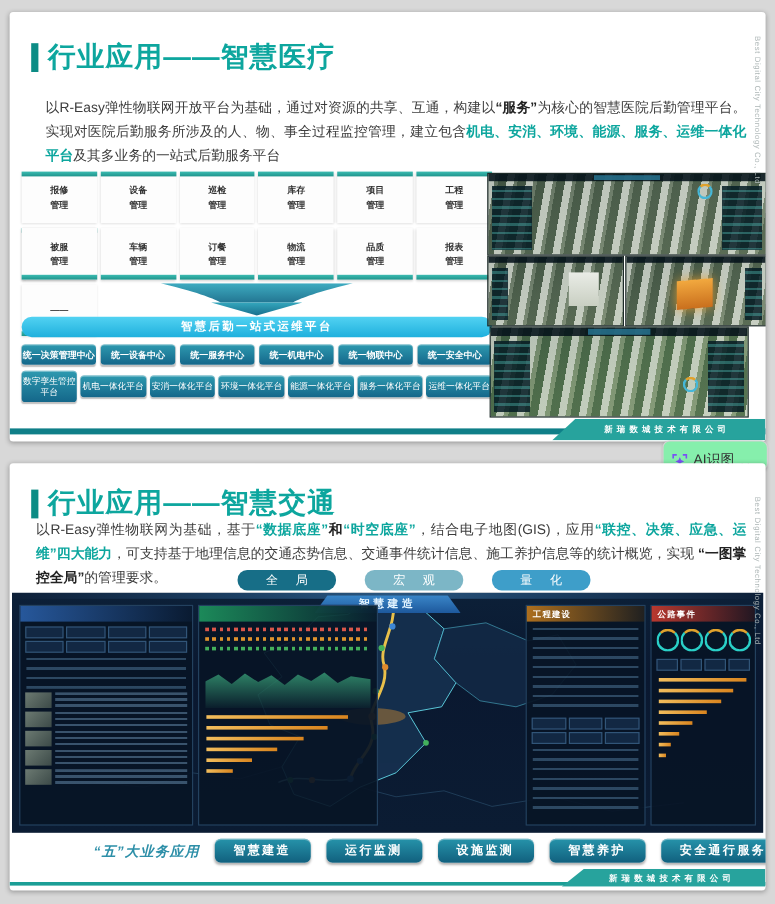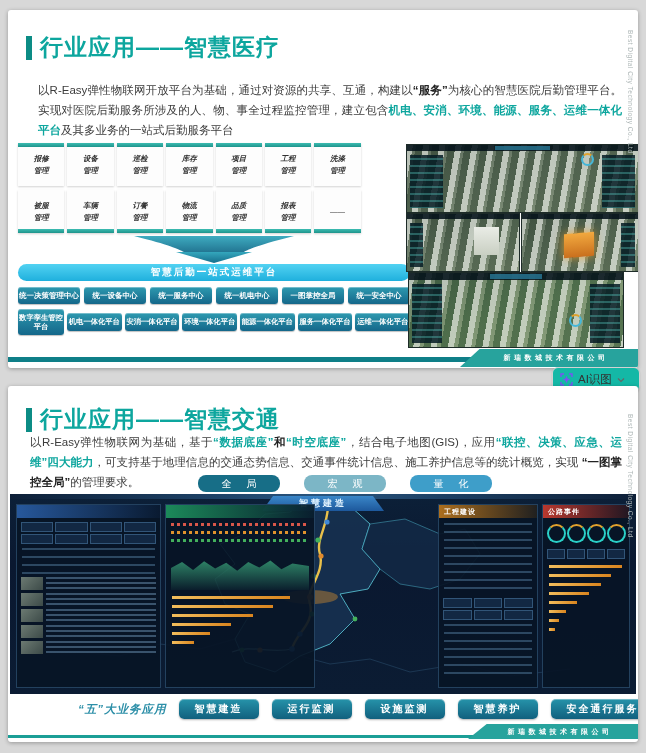--- a/index.html
+++ b/index.html
@@ -17,21 +17,21 @@
   .para{position:absolute;left:30px;font-size:11.5px;line-height:1.75;color:#3c3c3c;text-align:justify;}
   .seg-hl{color:#0da69e;font-weight:bold;}
   .seg-b{color:#222;font-weight:bold;}
 
   
   .watermark{position:absolute;right:4px;top:20px;writing-mode:vertical-rl;
              font-size:6.5px;color:#adb6b6;letter-spacing:.5px;}
 
   
   .mod-grid{position:absolute;left:10px;top:133px;width:392px;display:grid;
-            grid-template-columns:repeat(8,1fr);gap:4px 3px;font-style:italic;}
+            grid-template-columns:repeat(6,1fr);gap:4px 3px;}
   .mod-cell{height:43px;background:#fdfdfd;box-shadow:0 1px 2px rgba(0,0,0,.18);
             display:flex;align-items:center;justify-content:center;position:relative;}
   .mod-cell span{display:block;width:2.4em;font-size:7.5px;color:#333;font-weight:bold;
             text-align:center;word-break:break-all;line-height:1.6;}
   .row-top::before{content:"";position:absolute;top:0;left:0;right:0;height:4px;
             background:linear-gradient(180deg,#3cbcb2,#1f948c);}
   .row-bot::after{content:"";position:absolute;bottom:0;left:0;right:0;height:4px;
             background:linear-gradient(180deg,#3cbcb2,#1f948c);}
 
   .funnel{position:absolute;left:10px;top:226px;width:392px;height:28px;}
@@ -40,21 +40,21 @@
           justify-content:center;font-size:9.5px;font-weight:bold;color:#fff;letter-spacing:2px;}
   .centers{position:absolute;left:10px;top:277px;width:392px;display:flex;gap:4px;}
   .center-btn{flex:1;height:17px;border-radius:3px;background:linear-gradient(180deg,#2e9ab0,#14678a);
           box-shadow:inset 0 1px 0 rgba(255,255,255,.35),0 1px 1px rgba(0,0,0,.25);
           display:flex;align-items:center;justify-content:center;
           font-size:7.5px;color:#fff;font-weight:bold;white-space:nowrap;}
   .platforms{position:absolute;left:10px;top:299px;width:392px;display:flex;gap:3px;align-items:center;}
   .plat-btn{flex:1;height:18px;border-radius:3px;background:linear-gradient(180deg,#2e9ab0,#14678a);
           box-shadow:inset 0 1px 0 rgba(255,255,255,.35),0 1px 1px rgba(0,0,0,.25);
           display:flex;align-items:center;justify-content:center;text-align:center;
-          font-size:7.3px;color:#fff;font-weight:bold;line-height:1.25;}
+          font-size:7.3px;color:#fff;font-weight:normal;line-height:1.25;}
   .plat-btn:first-child{height:26px;flex:0 0 46px;}
 
   
   .shot{position:absolute;overflow:hidden;border:1px solid #1d2b28;
         background:
           repeating-linear-gradient(100deg,rgba(226,231,221,.75) 0 6px,rgba(143,158,132,.45) 6px 9px,rgba(66,86,62,.5) 9px 16px),
           linear-gradient(160deg,#3a4a41,#5c6d5e 50%,#77866f);}
   .sh-top{position:absolute;top:0;left:0;right:0;height:9%;background:rgba(4,18,26,.88);}
   .sh-chip{position:absolute;top:1%;left:38%;width:24%;height:7%;background:rgba(40,120,150,.8);}
   .sh-l,.sh-r{position:absolute;top:9%;bottom:0;width:17%;background:rgba(5,28,36,.85);
@@ -71,23 +71,23 @@
 
   
   .s-footer{position:absolute;left:0;right:0;height:18px;}
   .f-line{position:absolute;left:0;right:0;background:#0f7f88;}
   .f-para{position:absolute;right:0;top:0;height:100%;width:178px;background:#27a39d;
           clip-path:polygon(11% 0,100% 0,100% 100%,0 100%);display:flex;align-items:center;
           justify-content:center;padding-left:14px;box-sizing:border-box;}
   .f-para span{font-size:7px;color:#fff;font-weight:bold;letter-spacing:3.5px;white-space:nowrap;}
 
   
-  #ai-btn{position:absolute;left:552px;top:367px;width:88px;height:25px;background:#14b8a6;
+  #ai-btn{position:absolute;left:552px;top:367px;width:88px;height:25px;background:#86efac;
           border:1px solid #d2d2d2;border-radius:6px;box-shadow:0 1px 2px rgba(0,0,0,.15);
-          display:flex;align-items:center;gap:5px;padding:0 7px;box-sizing:border-box;cursor:pointer;}
+          display:flex;align-items:flex-end;gap:5px;padding:0 7px;box-sizing:border-box;cursor:pointer;}
   #ai-btn .lbl{font-size:11.5px;color:#333;}
 
   
   .vbtns{position:absolute;left:190px;top:89px;display:flex;gap:24px;}
   .vbtn{width:82px;height:17px;border-radius:8px;display:flex;align-items:center;justify-content:center;
         font-size:10px;font-weight:normal;color:#fff;letter-spacing:6px;text-indent:6px;}
 
   
   #dash{position:absolute;left:2px;top:108px;width:626px;height:200px;overflow:hidden;
         background:linear-gradient(180deg,#0c2038,#0a1830 35%,#0b1c33);}
@@ -205,21 +205,21 @@
         <div class="center-btn">
           <span>统一设备中心</span>
         </div>
         <div class="center-btn">
           <span>统一服务中心</span>
         </div>
         <div class="center-btn">
           <span>统一机电中心</span>
         </div>
         <div class="center-btn">
-          <span>一图掌控全局</span>
+          <span>统一物联中心</span>
         </div>
         <div class="center-btn">
           <span>统一安全中心</span>
         </div>
       </div>
 
     <div class="platforms">
         <div class="plat-btn">
           <span>数字孪生管控平台</span>
         </div>

